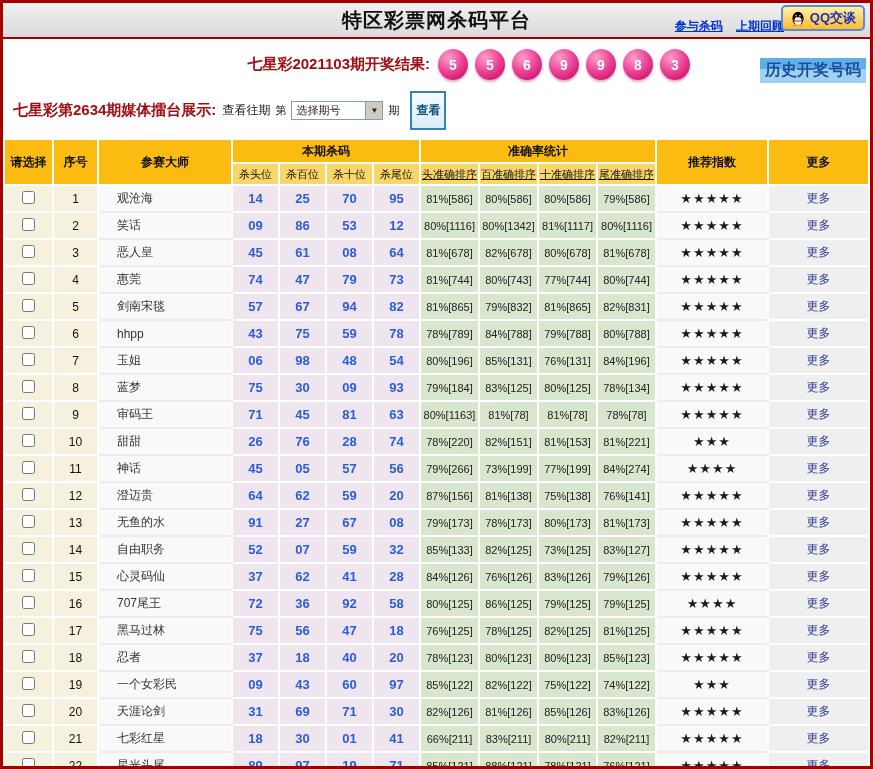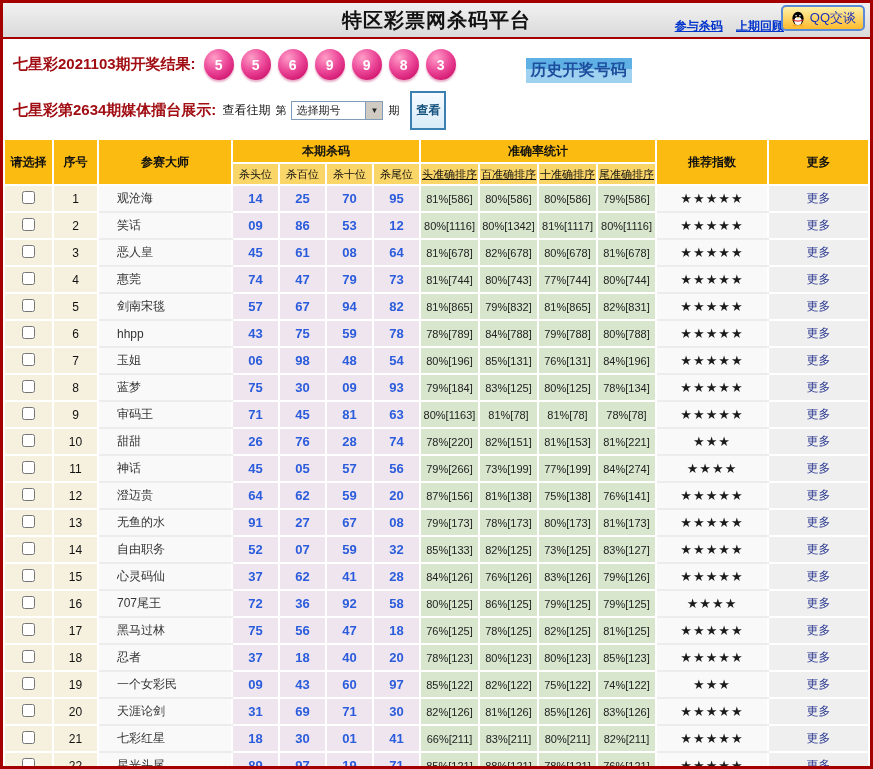--- a/index.html
+++ b/index.html
@@ -9,24 +9,24 @@
 
   
   .titlebar { position: relative; height: 36px; background: linear-gradient(#F1F1F1,#DADADA);
               border-bottom: 2px solid #A40000; }
   .page-title { text-align:center; font-size:20px; font-weight:bold; color:#111; line-height:34px; letter-spacing:1px; }
   .topnav { position:absolute; right:86px; bottom:2px; font-size:12px; font-weight:bold; }
   .topnav a { color:#0033CC; text-decoration:underline; margin-left:10px; cursor:pointer; }
   .qq-btn { position:absolute; right:5px; top:2px; display:flex; align-items:center; gap:4px;
             border:2px solid #5A8BD6; border-radius:5px; padding:2px 7px;
             background: linear-gradient(#FFF2A8,#FDBB2D); cursor:pointer; }
-  .qq-btn span { color:#1A2FBF; font-weight:normal; font-size:13px; }
+  .qq-btn span { color:#1A2FBF; font-weight:bold; font-size:13px; }
 
   
-  .result-row { display:flex; align-items:center; padding:7px 12px 3px 10px; }
+  .result-row { display:flex; align-items:center; padding:7px 4px 3px 10px;justify-content:flex-end; }
   .red-label { color:#A00D12; font-weight:bold; font-size:15px; white-space:nowrap; }
   .balls { display:flex; gap:7px; margin-left:8px; }
   .ball { width:30px; height:31px; border-radius:50%;
           background: radial-gradient(circle at 35% 28%, #FF9EC8 0%, #EC4899 45%, #D61F77 75%, #BE1865 100%);
           color:#fff; font-weight:bold; font-size:14px; display:flex; align-items:center; justify-content:center;
           box-shadow: 0 2px 2px rgba(190,24,101,.35); }
   .history-btn { margin-left:70px; background:#8CC6EC; color:#1D4E9E; font-weight:bold; font-size:16px;
                  padding:2px 5px; cursor:pointer;
                  background-image: linear-gradient(#5FB0E4 0 45%, #9ED2F0 45% 100%); margin-top: 12px; }
 

